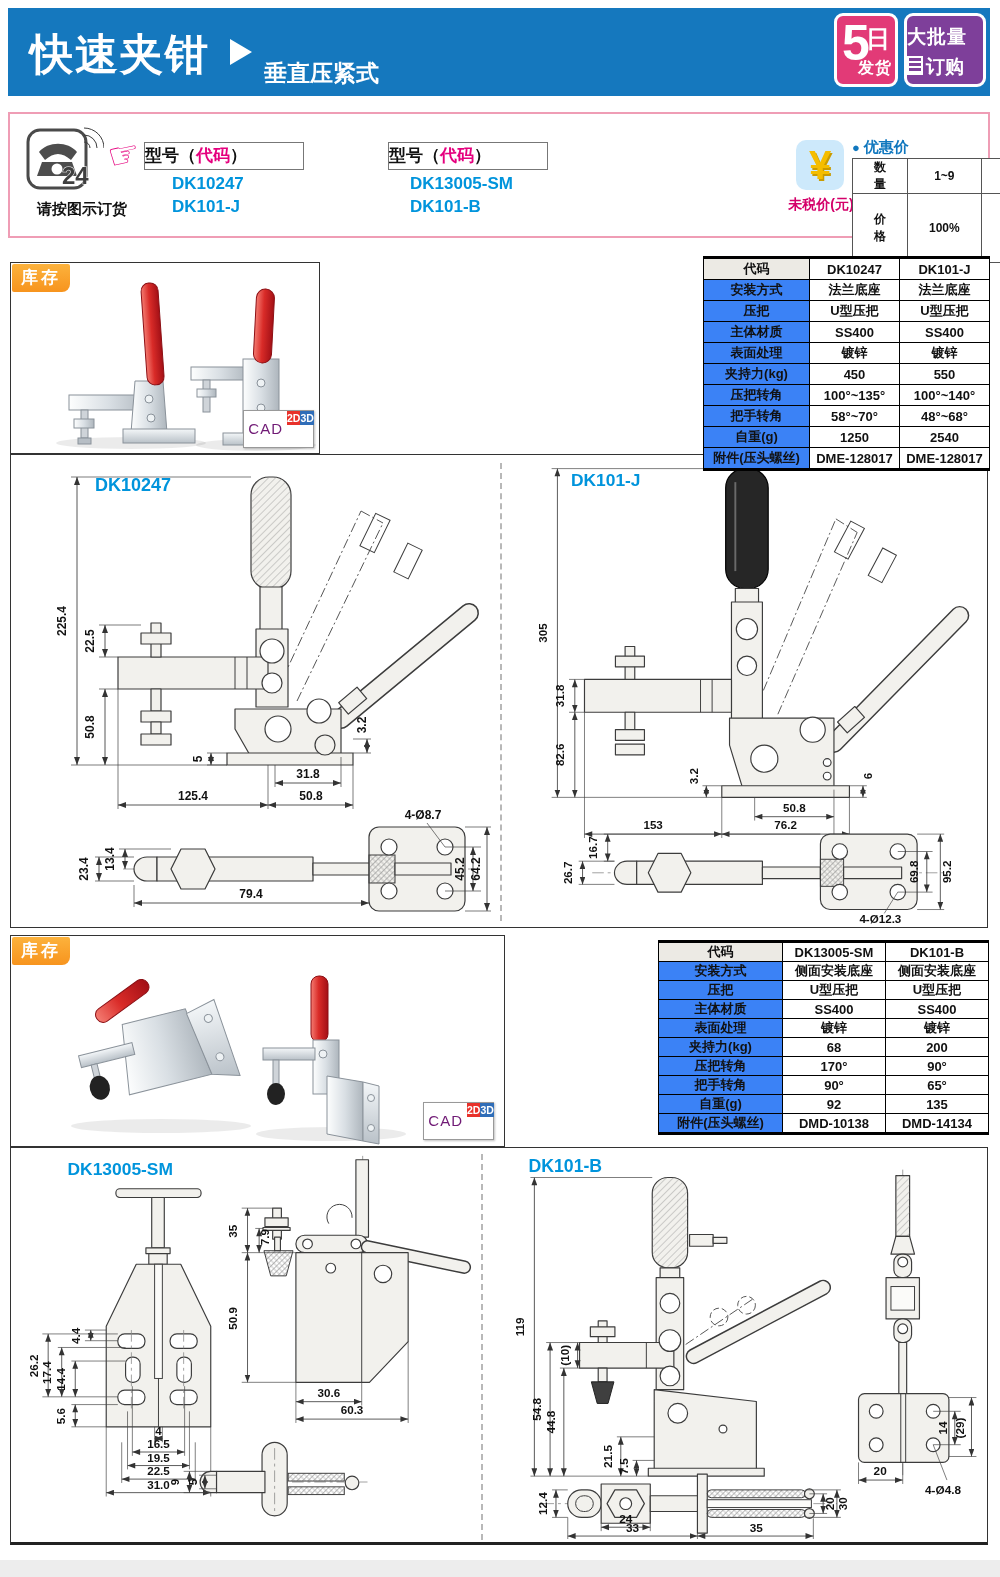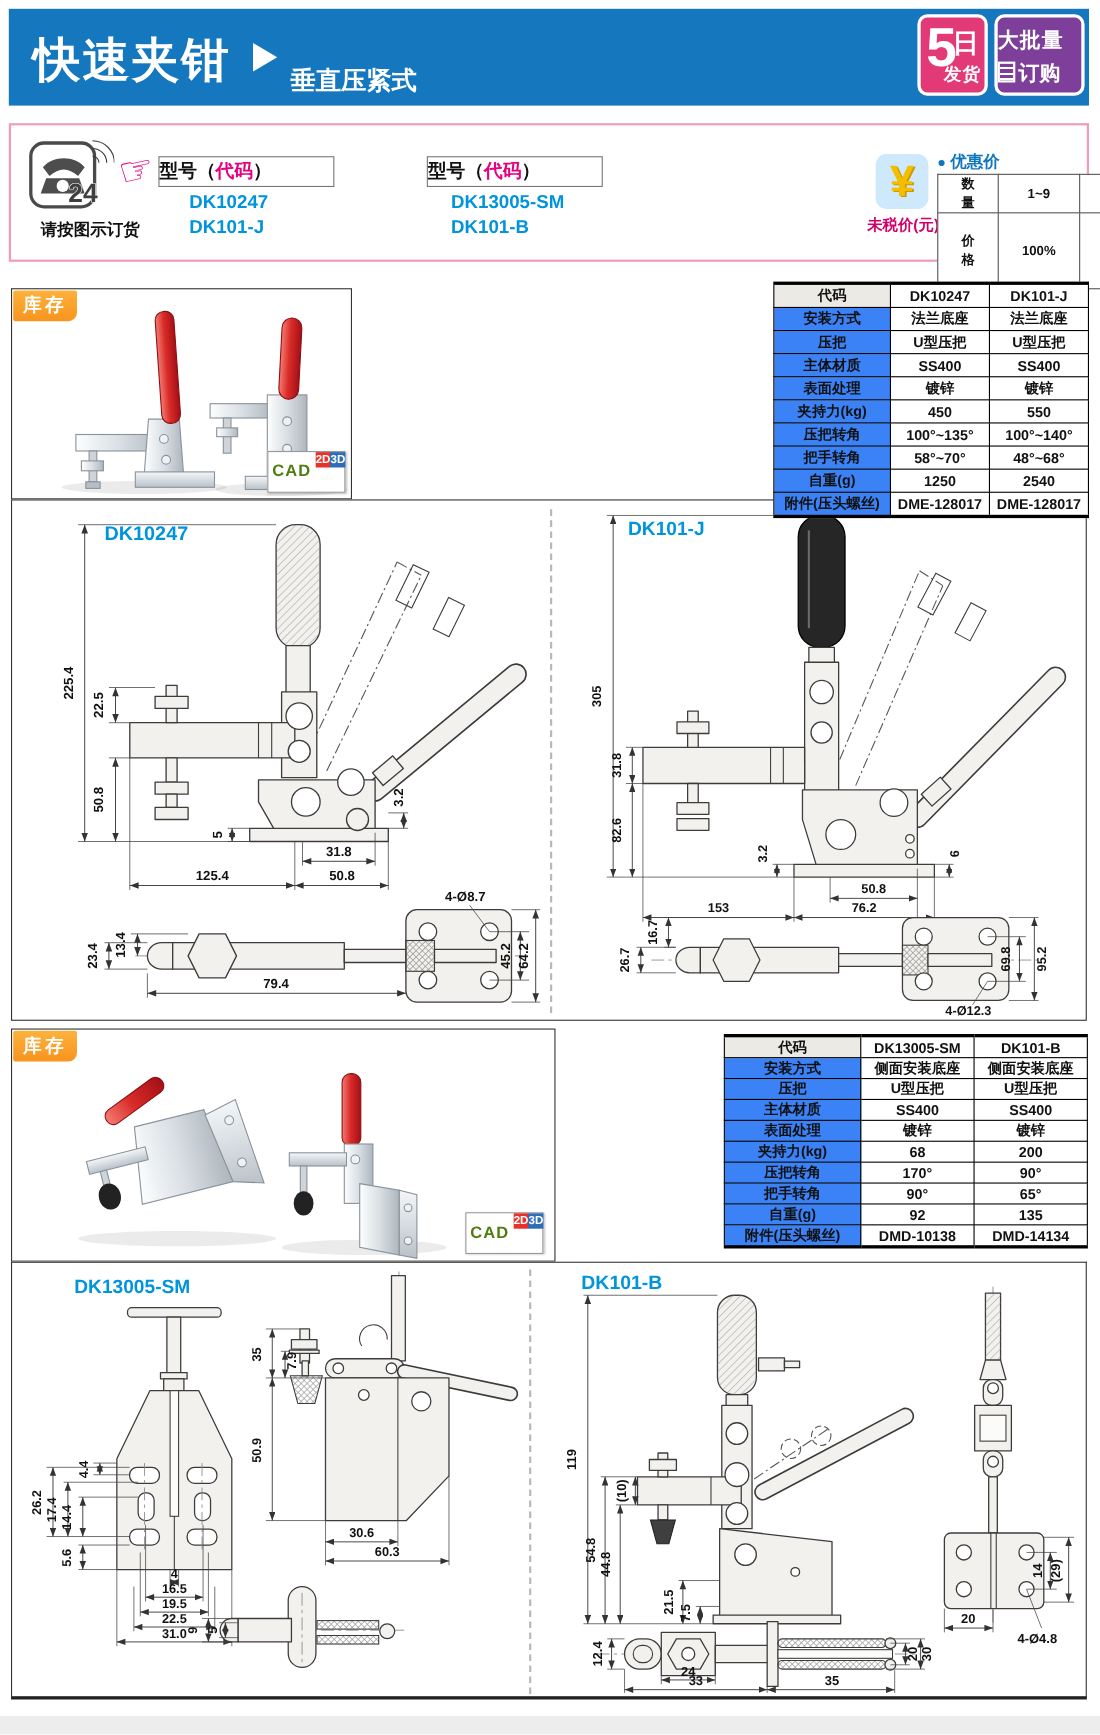--- a/index.html
+++ b/index.html
@@ -31,21 +31,21 @@
   .ybox span{font-size:40px;font-weight:700;color:#f5bd00;line-height:50px;text-shadow:1.5px 1.5px 0 #c99b00}
   .untax{position:absolute;left:764px;top:82px;width:94px;text-align:center;font-size:14px;font-weight:700;color:#d4006a}
   .promo{position:absolute;left:842px;top:24px;font-size:15px;font-weight:700;color:#1077be}
   .promo .dot{font-size:13px;margin-right:4px}
   table.ptable{position:absolute;left:842px;top:44px;border-collapse:collapse;background:#fff}
   .ptable td{border:1px solid #555;font-size:12px;font-weight:700;text-align:center;height:16px;padding:0 21px;color:#111}
   
   .photo-box{position:absolute;border:1.5px solid #333;background:#fff;box-sizing:border-box}
   .stock{position:absolute;left:1px;top:1px;width:58px;height:28px;background:linear-gradient(180deg,#fcb23c,#f7941e);color:#fff;font-size:17px;font-weight:700;line-height:28px;padding-left:9px;letter-spacing:3px;border-radius:2px 2px 8px 2px;box-sizing:border-box}
   .cadb{position:absolute;display:flex;border:1px solid #999;box-shadow:1px 1px 2px rgba(0,0,0,.25);background:#fff}
-  .cadb .cadt{font-size:15px;font-weight:700;color:#4d7c0f;padding:4px 4px;line-height:28px;letter-spacing:1px}
+  .cadb .cadt{font-size:15px;font-weight:400;color:#701a75;padding:4px 4px;line-height:28px;letter-spacing:1px}
   .cadb .dd{width:26px;display:flex;flex-direction:row}
   .cadb .d2,.cadb .d3{height:14px;color:#fff;font-size:10.5px;font-weight:700;text-align:center;line-height:14px}
   .cadb .d2{background:#e8312a}
   .cadb .d3{background:#2f6db8}
   
   table.spec{position:absolute;border-collapse:collapse;background:#fff;table-layout:fixed}
   .spec th,.spec td{border:1px solid #000;text-align:center;vertical-align:middle;font-weight:700;padding:0 1px;color:#111}
   .spec1 th,.spec1 td{height:20px;font-size:13px}
   .spec2 th,.spec2 td{height:16px;font-size:13px}
   .spec tr:first-child th{border-top:3px solid #000}

